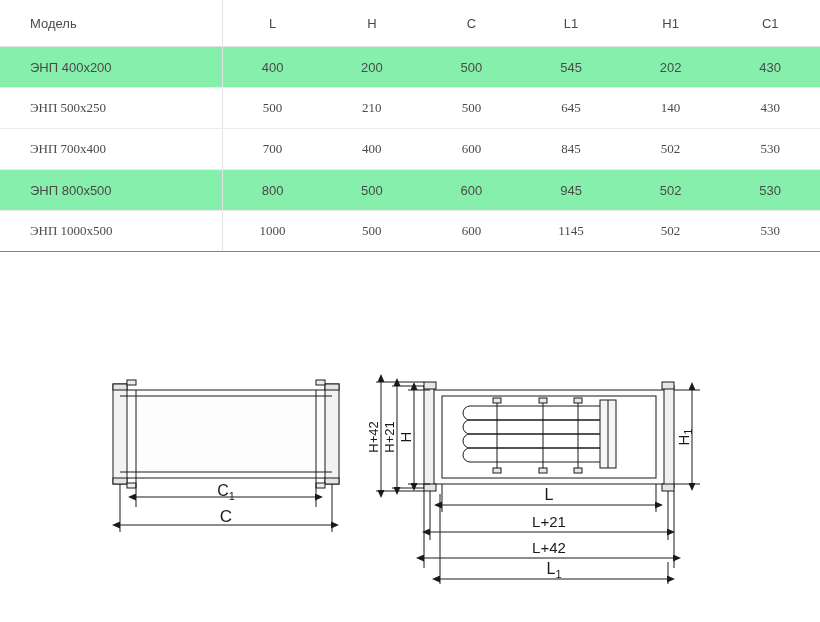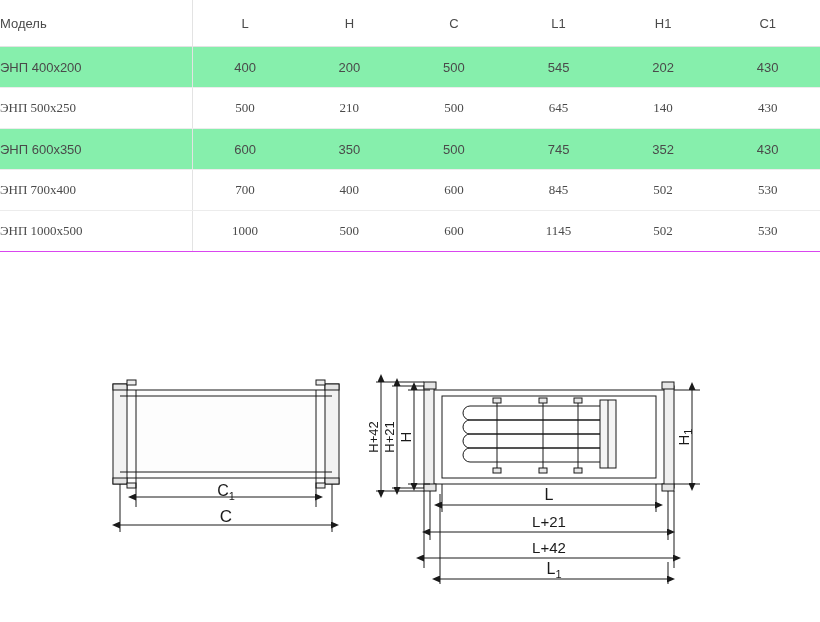--- a/index.html
+++ b/index.html
@@ -31,20 +31,21 @@
     font-weight: normal;
     font-size: 13px;
     color: #4a4a4a;
     height: 40px;
     padding: 0;
     text-align: center;
     vertical-align: middle;
   }
   .spec-table th.model-col, .spec-table td.model-col {
     text-align: left;
+    padding-left: 30px;
     border-right: 1px solid #e3e3e3;
     width: 192px;
   }
   .spec-table thead th {
     height: 46px;
     border-bottom: 1px solid #e3e3e3;
     color: #4a4a4a;
   }
   .spec-table tbody tr.odd {
     background: #86efac;
@@ -101,35 +102,35 @@
       </tr>
       <tr class="even">
         <td class="model-col">ЭНП 500x250</td>
         <td>500</td>
         <td>210</td>
         <td>500</td>
         <td>645</td>
         <td>140</td>
         <td>430</td>
       </tr>
-      <tr class="odd">
-        <td class="model-col">ЭНП 600x350</td>
-        <td>600</td>
-        <td>350</td>
-        <td>500</td>
-        <td>745</td>
-        <td>352</td>
-        <td>430</td>
-      </tr>
       <tr class="even">
         <td class="model-col">ЭНП 700x400</td>
         <td>700</td>
         <td>400</td>
         <td>600</td>
         <td>845</td>
+        <td>502</td>
+        <td>530</td>
+      </tr>
+      <tr class="odd">
+        <td class="model-col">ЭНП 800x500</td>
+        <td>800</td>
+        <td>500</td>
+        <td>600</td>
+        <td>945</td>
         <td>502</td>
         <td>530</td>
       </tr>
       <tr class="even">
         <td class="model-col">ЭНП 1000x500</td>
         <td>1000</td>
         <td>500</td>
         <td>600</td>
         <td>1145</td>
         <td>502</td>

